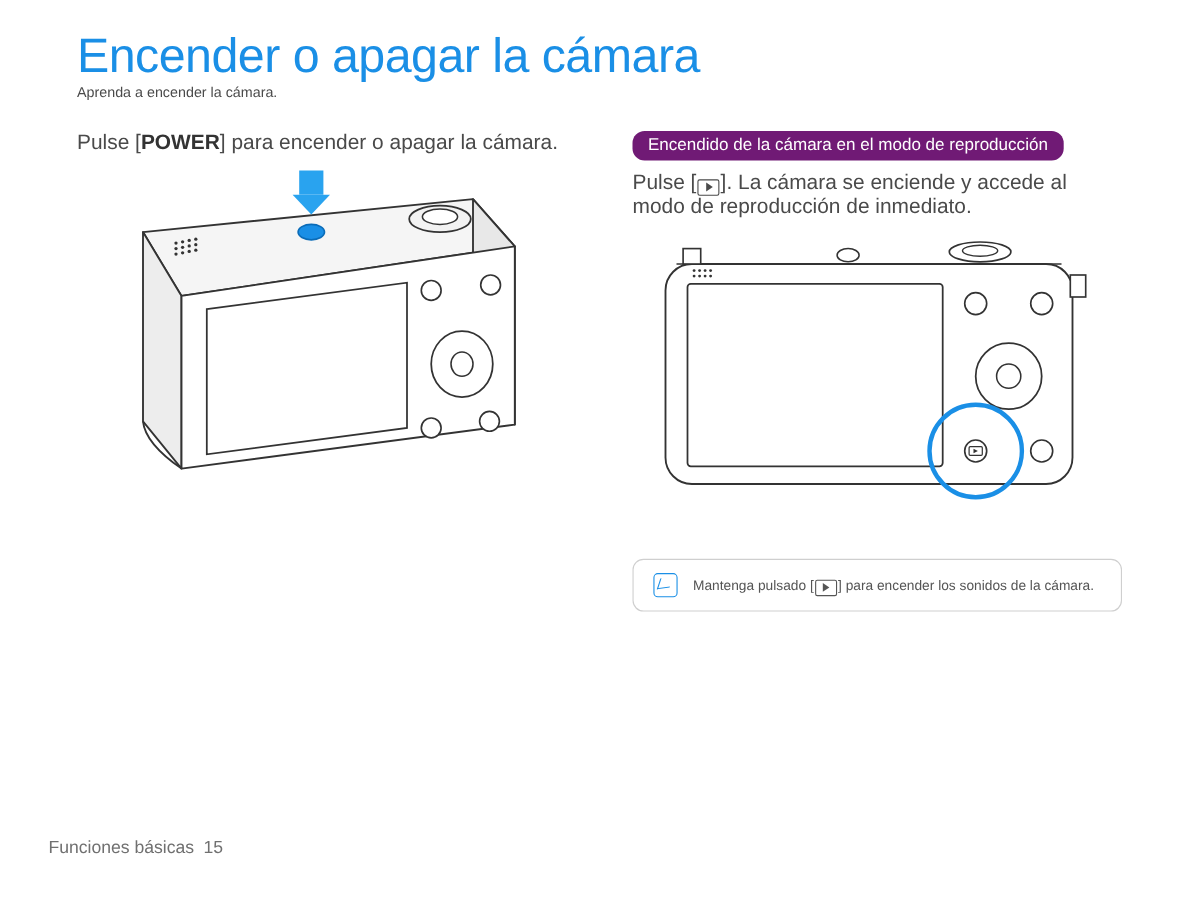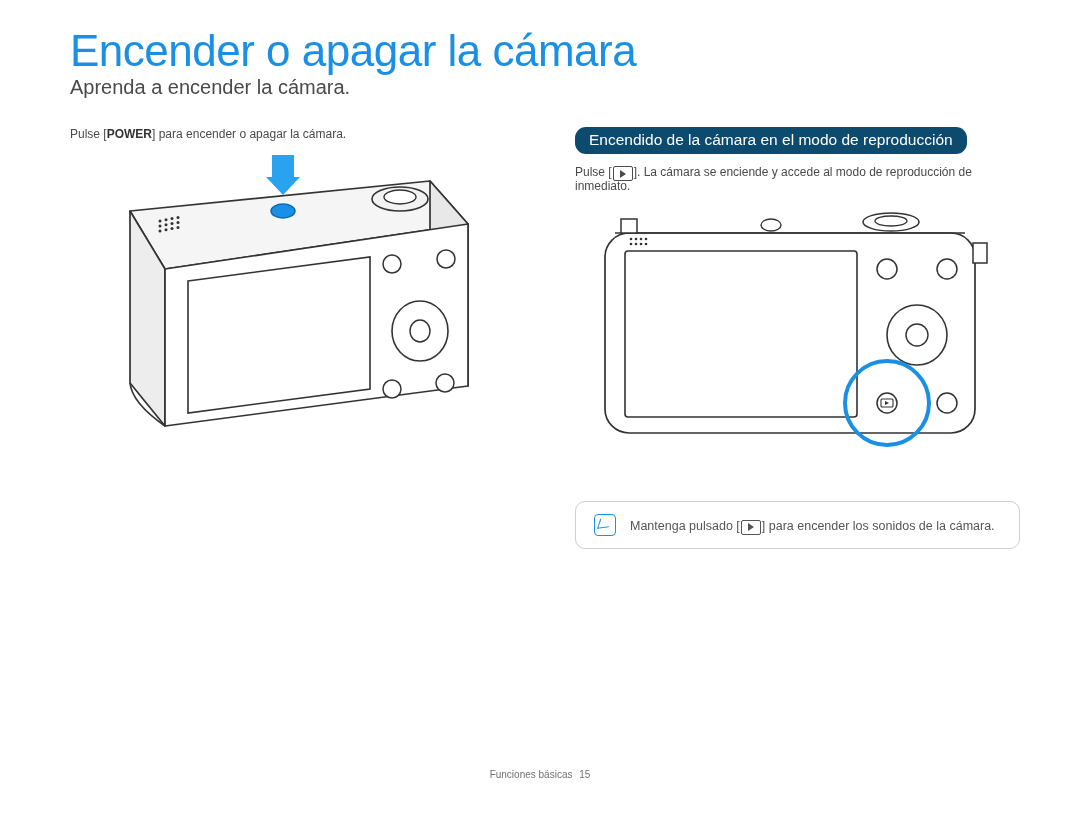--- a/index.html
+++ b/index.html
@@ -21,40 +21,40 @@
   }
   .title {
     font-size: 44px;
     font-weight: 300;
     letter-spacing: -0.5px;
     color: #1a8fe6;
     margin: 0 0 2px 0;
     line-height: 1.05;
   }
   .subtitle {
-    font-size: 20px;
+    font-size: 13px;
     margin: 0 0 28px 0;
     color: #4a4a4a;
     font-weight: 300;
   }
   .columns {
     display: flex;
     gap: 60px;
   }
   .col { flex: 1; }
   .instruction {
-    font-size: 12px;
+    font-size: 19px;
     font-weight: 300;
     margin: 0 0 10px 0;
   }
   .power { font-weight: 700; color:#333; }
 
   .pill {
     display: inline-block;
-    background: #0c4a6e;
+    background: #701a75;
     color: #fff;
     font-size: 15.5px;
     font-weight: 400;
     padding: 4px 14px 5px;
     border-radius: 11px;
     margin-bottom: 10px;
   }
   .play-icon {
     display: inline-flex;
     align-items: center;
@@ -123,24 +123,25 @@
     position:absolute;
     left:3px; bottom:3px;
     width:13px; height:0;
     transform: rotate(-40deg);
   }
 
   .footer {
     position: absolute;
     bottom: 35px;
     left: 0; right: 0;
-    text-align: center;
-    font-size: 10px;
+    text-align: left;
+    font-size: 16px;
     color: #707070;
     font-weight: 300;
+    padding-left: 44px;
   }
   .footer-num { margin-left: 4px; }
 
   svg { display: block; }
 
 </style>
 </head>
 <body>
 
 <div class="page">

